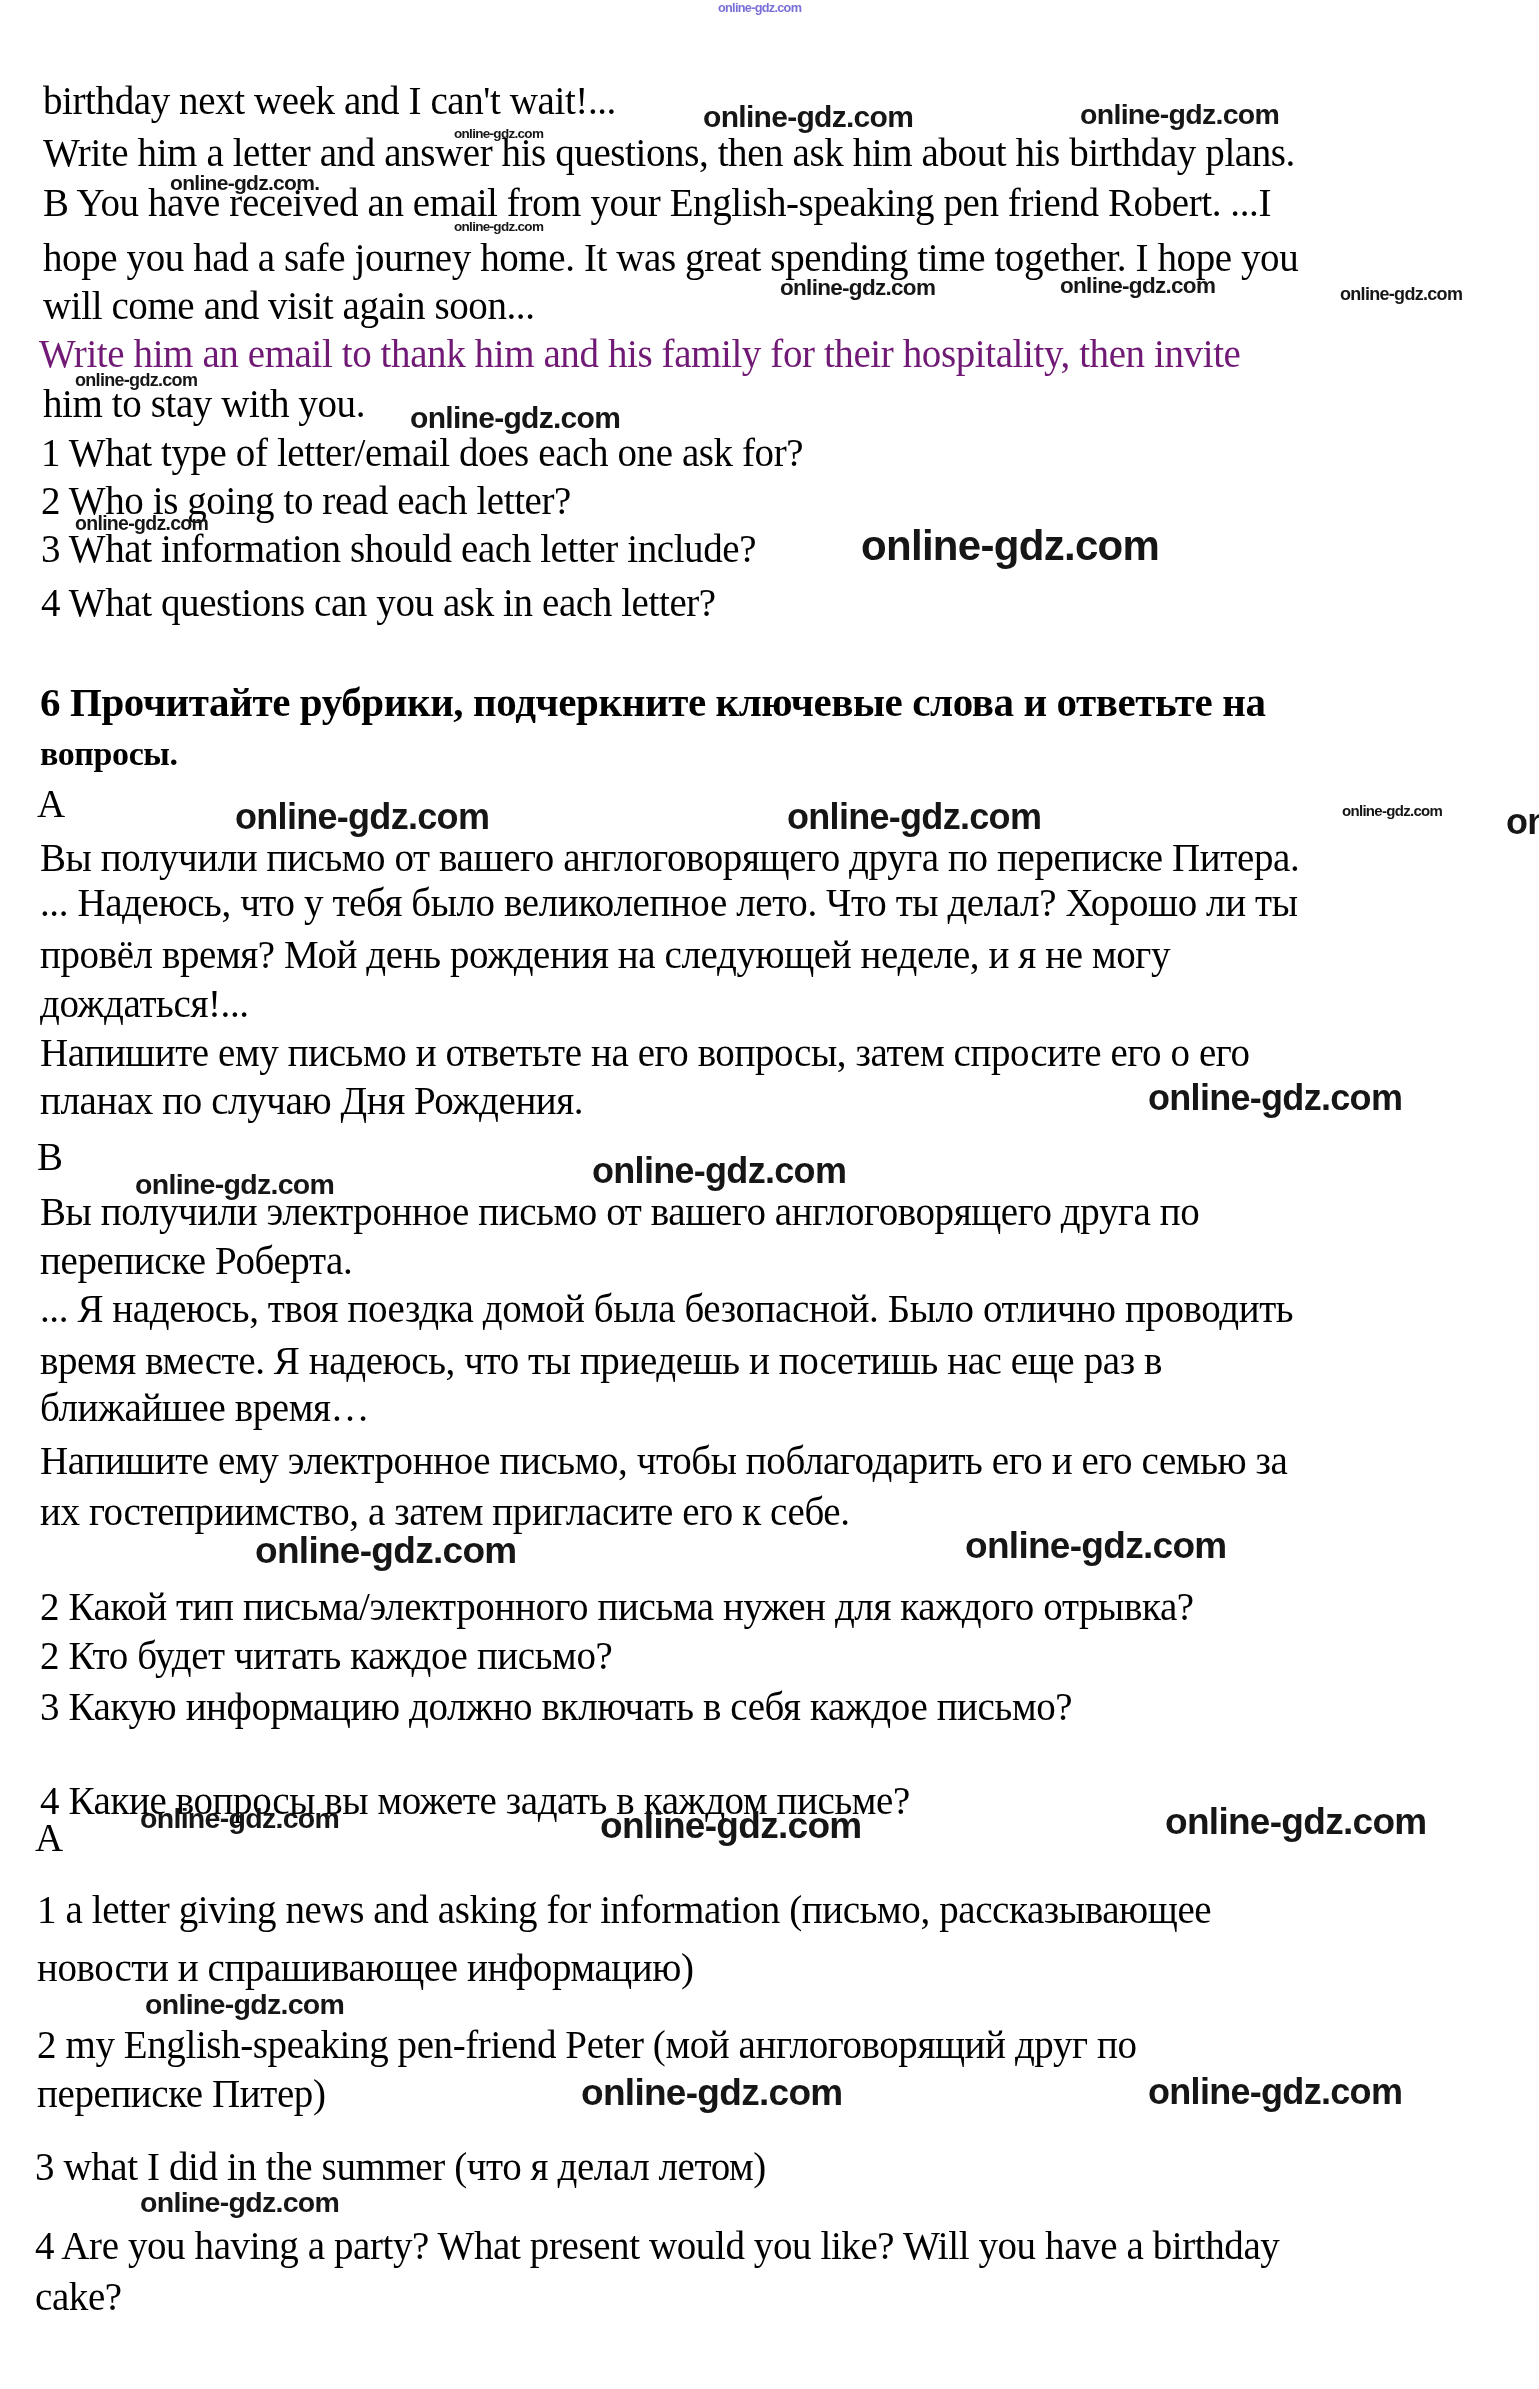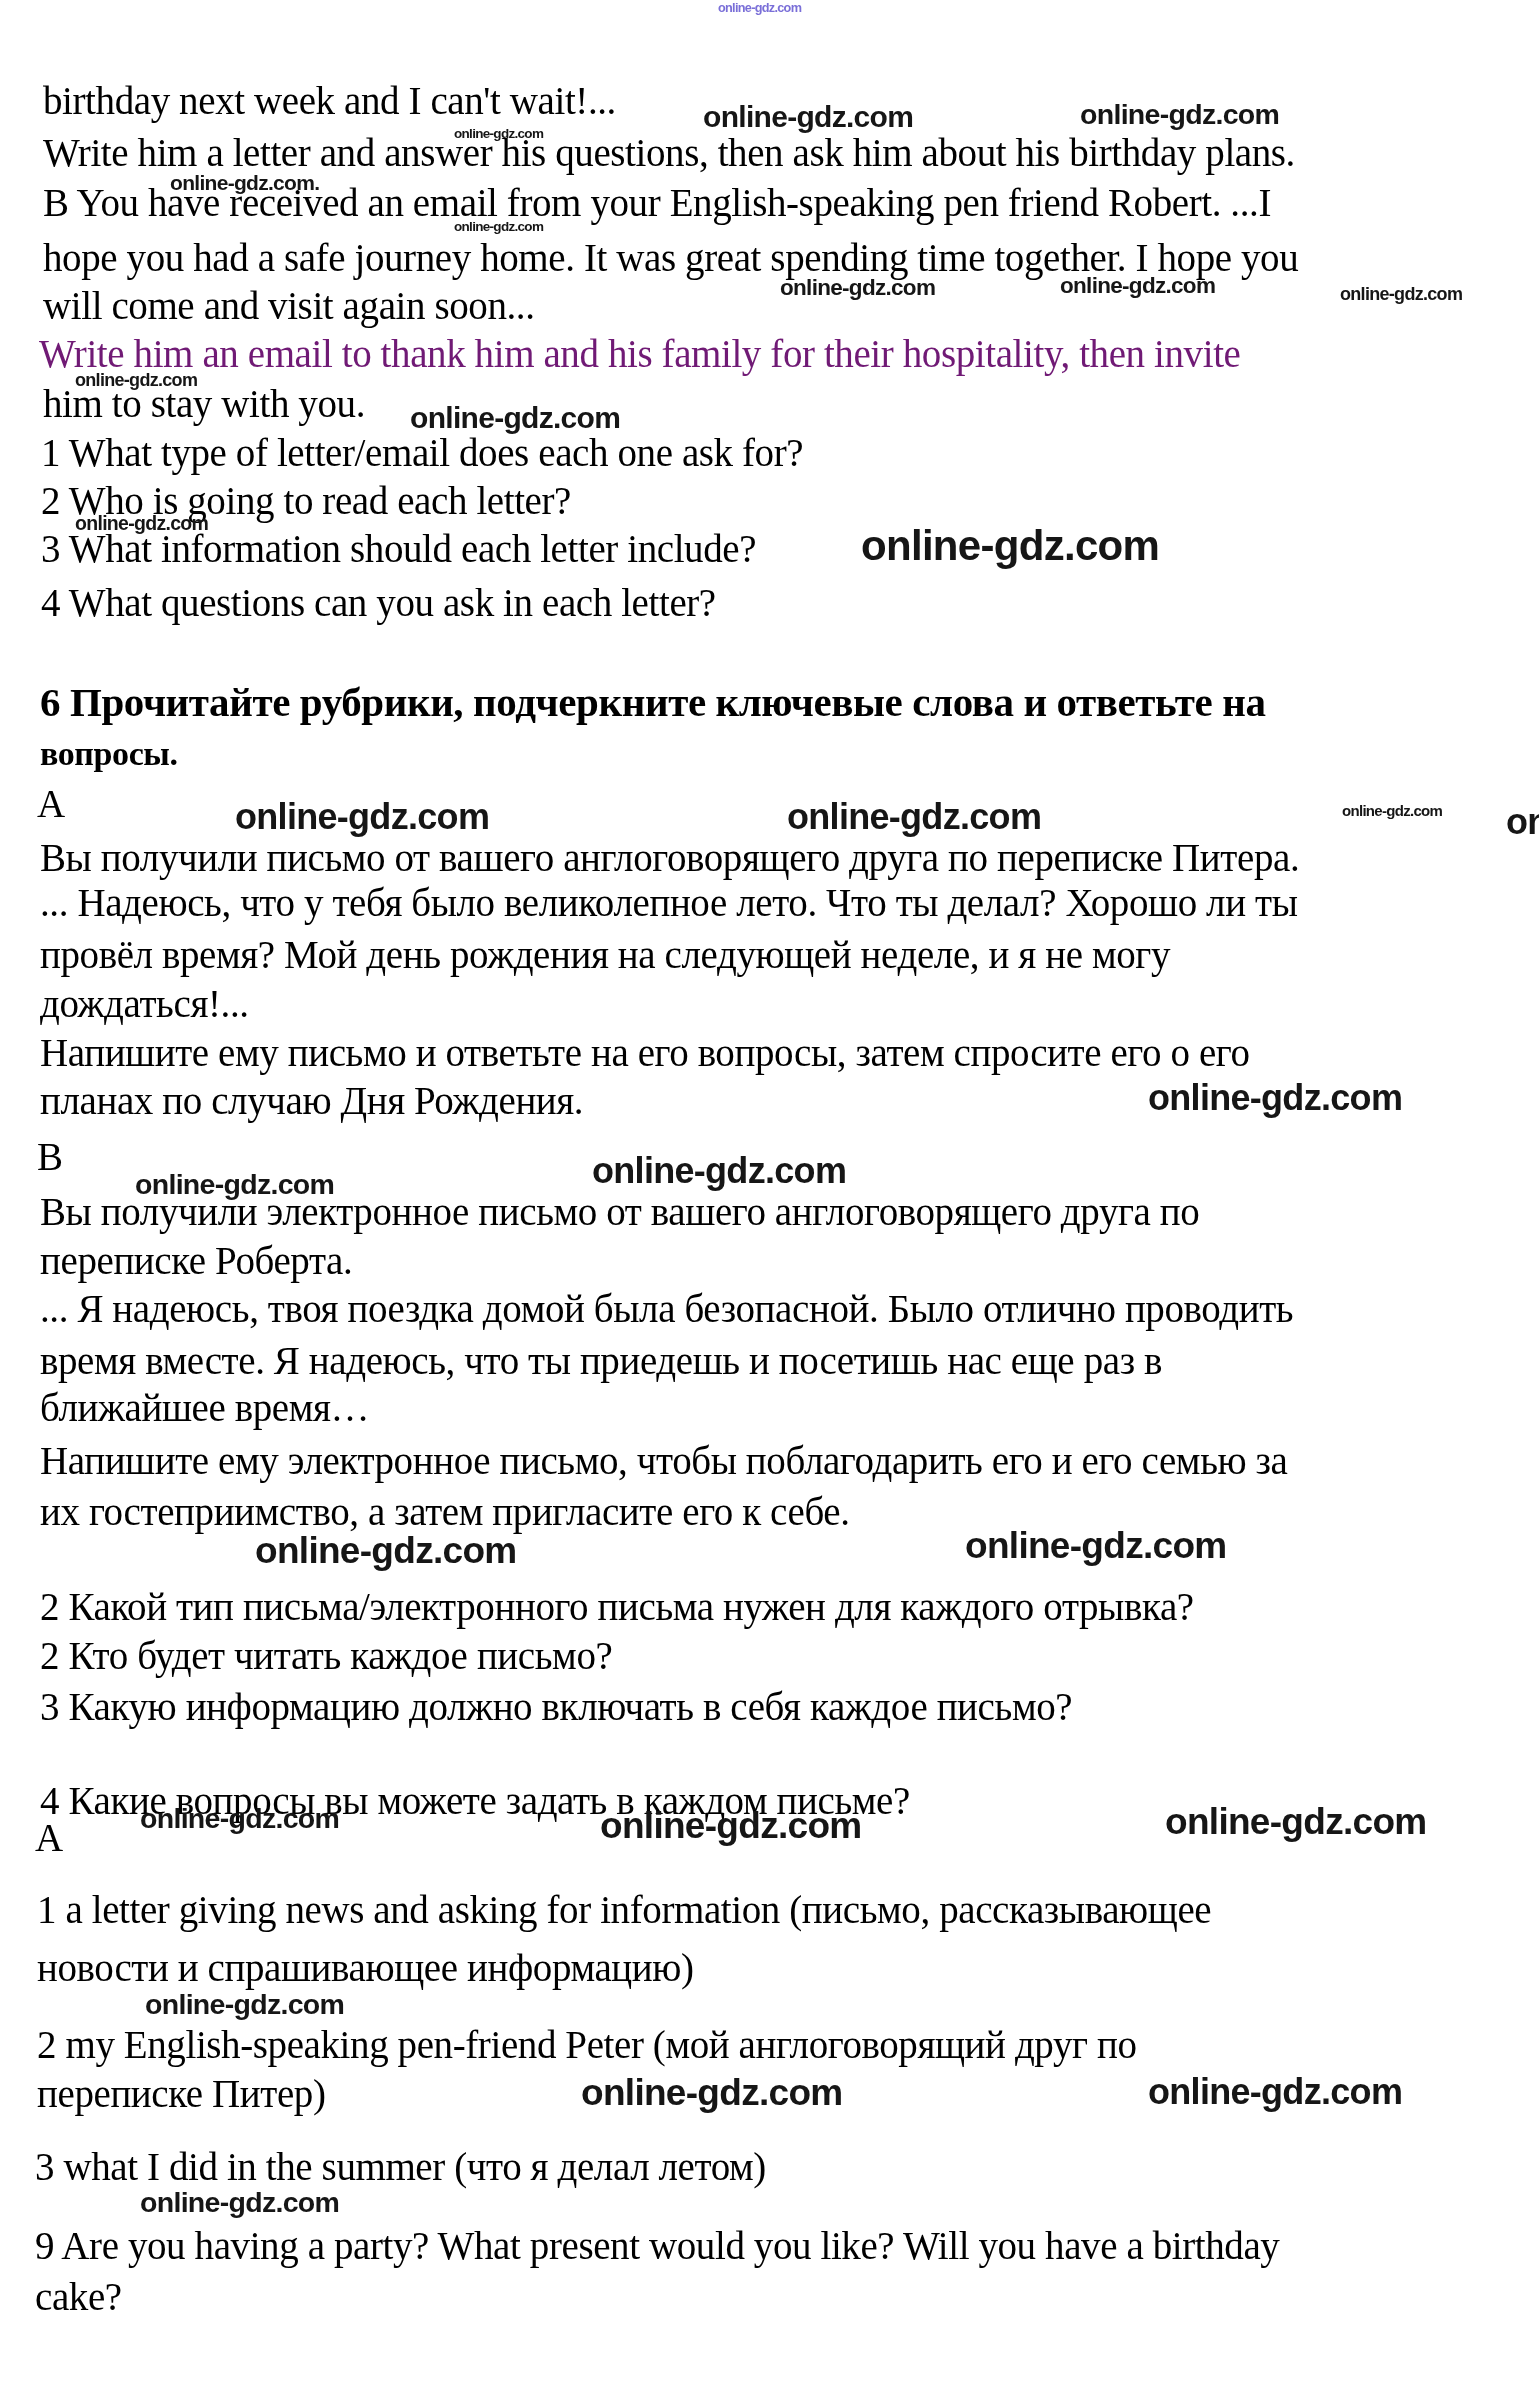--- a/index.html
+++ b/index.html
@@ -65,21 +65,21 @@
       <div class="line" style="left: 40px; top: 1587px; font-size: 39px; color: rgb(0, 0, 0);">2 Какой тип письма/электронного письма нужен для каждого отрывка?</div>
       <div class="line" style="left: 40px; top: 1636px; font-size: 39px; color: rgb(0, 0, 0);">2 Кто будет читать каждое письмо?</div>
       <div class="line" style="left: 40px; top: 1687px; font-size: 39px; color: rgb(0, 0, 0);">3 Какую информацию должно включать в себя каждое письмо?</div>
       <div class="line" style="left: 40px; top: 1741px; font-size: 39px; color: rgb(0, 0, 0); margin-top: 40px;">4 Какие вопросы вы можете задать в каждом письме?</div>
       <div class="line" style="left: 35px; top: 1818px; font-size: 39px; color: rgb(0, 0, 0);">A</div>
       <div class="line" style="left: 37px; top: 1890px; font-size: 39px; color: rgb(0, 0, 0);">1 a letter giving news and asking for information (письмо, рассказывающее</div>
       <div class="line" style="left: 37px; top: 1948px; font-size: 39px; color: rgb(0, 0, 0);">новости и спрашивающее информацию)</div>
       <div class="line" style="left: 37px; top: 2025px; font-size: 39px; color: rgb(0, 0, 0);">2 my English-speaking pen-friend Peter (мой англоговорящий друг по</div>
       <div class="line" style="left: 37px; top: 2074px; font-size: 39px; color: rgb(0, 0, 0);">переписке Питер)</div>
       <div class="line" style="left: 35px; top: 2147px; font-size: 39px; color: rgb(0, 0, 0);">3 what I did in the summer (что я делал летом)</div>
-      <div class="line" style="left: 35px; top: 2226px; font-size: 39px; color: rgb(0, 0, 0);">9 Are you having a party? What present would you like? Will you have a birthday</div>
+      <div class="line" style="left: 35px; top: 2226px; font-size: 39px; color: rgb(0, 0, 0);">4 Are you having a party? What present would you like? Will you have a birthday</div>
       <div class="line" style="left: 35px; top: 2277px; font-size: 39px; color: rgb(0, 0, 0);">cake?</div>
     </div>
   <div id="watermark-layer">
       <div class="wm" style="left: 718px; top: 1.5px; font-size: 12.7px; color: rgb(122, 111, 216);">online-gdz.com</div>
       <div class="wm" style="left: 703px; top: 102px; font-size: 30px; color: rgb(22, 22, 22);">online-gdz.com</div>
       <div class="wm" style="left: 1080px; top: 100px; font-size: 28.5px; color: rgb(22, 22, 22);">online-gdz.com</div>
       <div class="wm" style="left: 454px; top: 127px; font-size: 13.5px; color: rgb(22, 22, 22);">online-gdz.com</div>
       <div class="wm" style="left: 170px; top: 172px; font-size: 21px; color: rgb(22, 22, 22);">online-gdz.com.</div>
       <div class="wm" style="left: 454px; top: 220px; font-size: 13.5px; color: rgb(22, 22, 22);">online-gdz.com</div>
       <div class="wm" style="left: 780px; top: 277px; font-size: 22.5px; color: rgb(22, 22, 22);">online-gdz.com</div>

